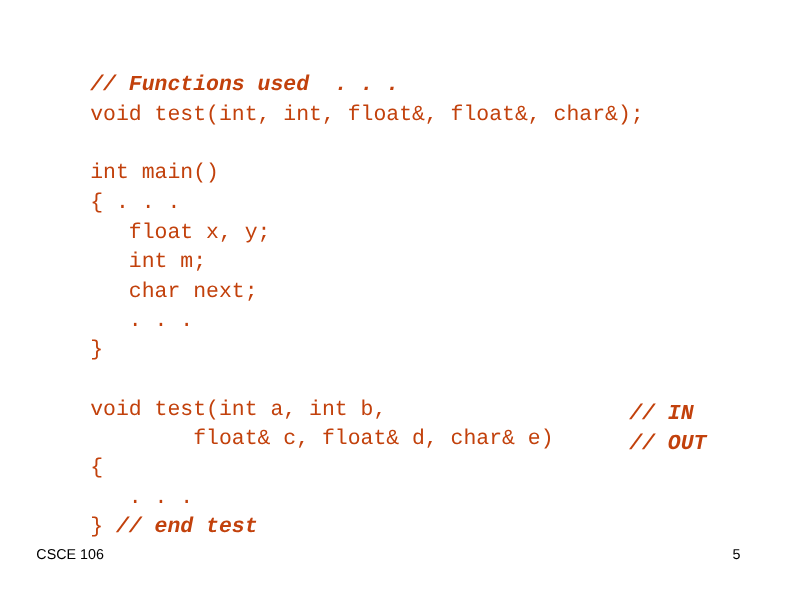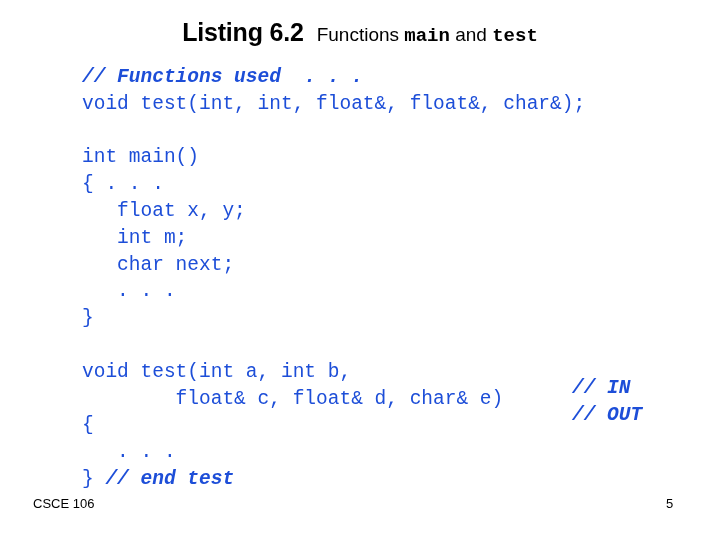--- a/index.html
+++ b/index.html
@@ -56,41 +56,41 @@
   
   .code {
     position: absolute;
     left: 82px;
     top: 64px;
     width: 600px;
     font-family: "Liberation Mono", "DejaVu Sans Mono", monospace;
     font-size: 19.5px;
     line-height: 26.8px;
     white-space: pre;
-    color: #1d4ed8;
+    color: #c2410c;
   }
   .code-line {
     height: 26.8px;
     position: relative;
     white-space: pre;
   }
   .code-line.blank { height: 26.8px; }
 
   .cd {            
     font-weight: normal;
     font-style: normal;
   }
   .cm {            
     font-weight: bold;
     font-style: italic;
   }
   .trail-comment {
     position: absolute;
     left: 490px;
-    top: 16px;
+    top: 4px;
     font-weight: bold;
     font-style: italic;
     white-space: pre;
   }
 
   
   .footer-left {
     position: absolute;
     left: 33px;
     top: 496px;
@@ -105,22 +105,19 @@
     font-family: "Liberation Sans", sans-serif;
     font-size: 13px;
     color: #000000;
   }
 </style>
 </head>
 <body>
 
 <div class="slide">
 
-  <div class="title-bar">
-    <span class="title-main">Listing 6.2</span><span class="title-gap"></span><span class="title-sub-reg">Functions </span><span class="title-sub-mono">main</span><span class="title-sub-reg"> and </span><span class="title-sub-mono">test</span>
-  </div>
 
   <div class="code" id="code-block"><div class="code-line"><span class="cm">// Functions used  . . .</span></div><div class="code-line"><span class="cd">void test(int, int, float&amp;, float&amp;, char&amp;);</span></div><div class="code-line blank"></div><div class="code-line"><span class="cd">int main()</span></div><div class="code-line"><span class="cd">{ . . .</span></div><div class="code-line"><span class="cd">   float x, y;</span></div><div class="code-line"><span class="cd">   int m;</span></div><div class="code-line"><span class="cd">   char next;</span></div><div class="code-line"><span class="cd">   . . .</span></div><div class="code-line"><span class="cd">}</span></div><div class="code-line blank"></div><div class="code-line"><span class="cd">void test(int a, int b,</span><span class="trail-comment">// IN</span></div><div class="code-line"><span class="cd">        float&amp; c, float&amp; d, char&amp; e)</span><span class="trail-comment">// OUT</span></div><div class="code-line"><span class="cd">{</span></div><div class="code-line"><span class="cd">   . . .</span></div><div class="code-line"><span class="cd">} </span><span class="cm">// end test</span></div></div>
 
   <div class="footer-left">CSCE 106</div>
   <div class="footer-right">5</div>
 
 </div>
 
 </body></html>

